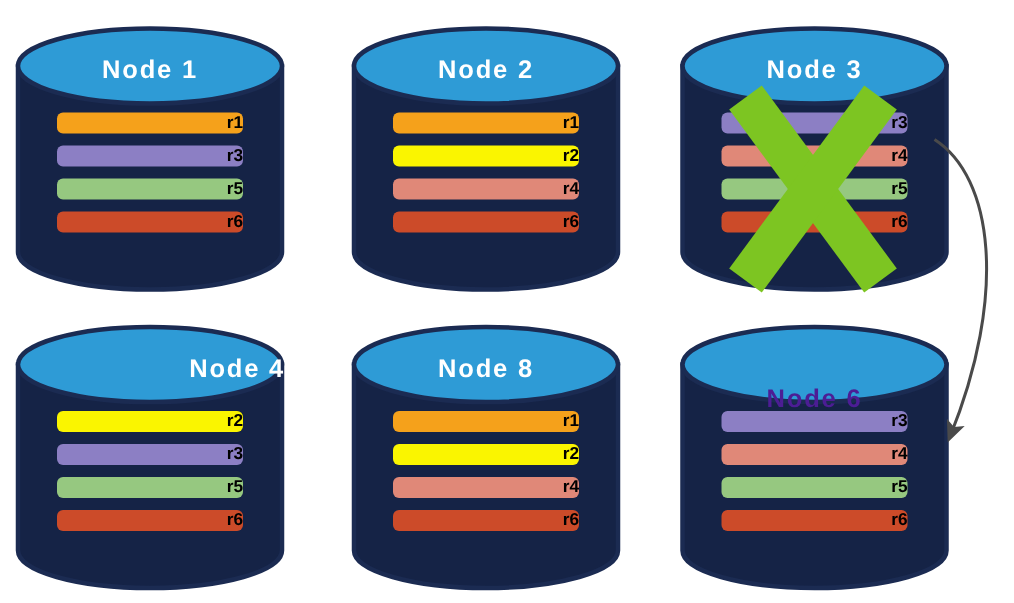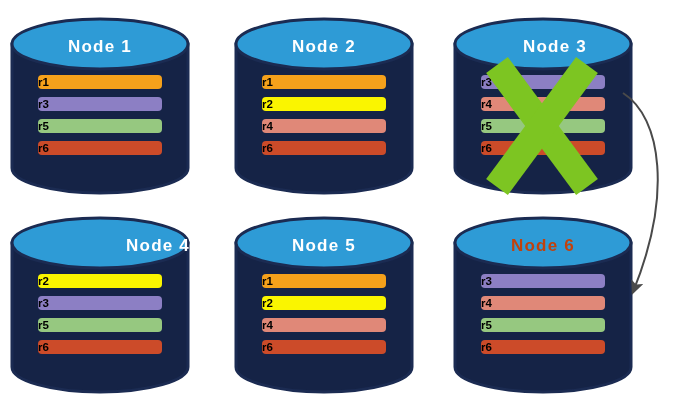--- a/index.html
+++ b/index.html
@@ -49,21 +49,21 @@
     position: absolute;
     left: 28px;
     top: 56px;
     width: 124px;
   }
   .bar {
     position: relative;
     height: 14px;
     margin-bottom: 8px;
     border-radius: 4px;
-    text-align: left;
+    text-align: right;
     font-size: 11.5px;
     font-weight: bold;
     color: #000000;
     line-height: 14px;
     box-sizing: border-box;
   }
   .bar:last-child { margin-bottom: 16px; }
 
   .fail-x {
     position: absolute;
@@ -108,21 +108,21 @@
         <div class="bar" style="background: rgb(250, 245, 0); color: rgb(0, 0, 0);">r2</div>
         <div class="bar" style="background: rgb(224, 136, 120); color: rgb(0, 0, 0);">r4</div>
         <div class="bar" style="background: rgb(204, 75, 41); color: rgb(0, 0, 0);">r6</div>
       </div>
     </div>
     <div class="node" style="left: 453px; top: 8px;">
       <svg width="180" height="176" viewBox="0 0 180 176">
         <path d="M2,25 L2,149 A88,25 0 0 0 178,149 L178,25 Z" fill="#152346" stroke="#1B2B52" stroke-width="3"></path>
         <ellipse cx="90" cy="25" rx="88" ry="25" fill="#2E9BD6" stroke="#1B2B52" stroke-width="3"></ellipse>
       </svg>
-      <div class="node-title" style="color: rgb(255, 255, 255); padding-left: 12px;">Node  3</div>
+      <div class="node-title" style="color: rgb(255, 255, 255);">Node  3</div>
       <div class="bars">
         <div class="bar" style="background: rgb(140, 127, 196); color: rgb(0, 0, 0);">r3</div>
         <div class="bar" style="background: rgb(224, 136, 120); color: rgb(0, 0, 0);">r4</div>
         <div class="bar" style="background: rgb(150, 200, 128); color: rgb(0, 0, 0);">r5</div>
         <div class="bar" style="background: rgb(204, 75, 41); color: rgb(0, 0, 0);">r6</div>
       </div>
       <svg class="fail-x" width="180" height="176" viewBox="0 0 180 176">
         <g stroke="#7DC522" stroke-width="27" stroke-linecap="butt">
           <line x1="44" y1="46" x2="134" y2="168"></line>
           <line x1="134" y1="46" x2="44" y2="168"></line>
@@ -140,34 +140,34 @@
         <div class="bar" style="background: rgb(140, 127, 196); color: rgb(0, 0, 0);">r3</div>
         <div class="bar" style="background: rgb(150, 200, 128); color: rgb(0, 0, 0);">r5</div>
         <div class="bar" style="background: rgb(204, 75, 41); color: rgb(0, 0, 0);">r6</div>
       </div>
     </div>
     <div class="node" style="left: 234px; top: 207px;">
       <svg width="180" height="176" viewBox="0 0 180 176">
         <path d="M2,25 L2,149 A88,25 0 0 0 178,149 L178,25 Z" fill="#152346" stroke="#1B2B52" stroke-width="3"></path>
         <ellipse cx="90" cy="25" rx="88" ry="25" fill="#2E9BD6" stroke="#1B2B52" stroke-width="3"></ellipse>
       </svg>
-      <div class="node-title" style="color: rgb(255, 255, 255);">Node  5</div>
+      <div class="node-title" style="color: rgb(255, 255, 255);">Node  8</div>
       <div class="bars">
         <div class="bar" style="background: rgb(245, 161, 27); color: rgb(0, 0, 0);">r1</div>
         <div class="bar" style="background: rgb(250, 245, 0); color: rgb(0, 0, 0);">r2</div>
         <div class="bar" style="background: rgb(224, 136, 120); color: rgb(0, 0, 0);">r4</div>
         <div class="bar" style="background: rgb(204, 75, 41); color: rgb(0, 0, 0);">r6</div>
       </div>
     </div>
     <div class="node" style="left: 453px; top: 207px;">
       <svg width="180" height="176" viewBox="0 0 180 176">
         <path d="M2,25 L2,149 A88,25 0 0 0 178,149 L178,25 Z" fill="#152346" stroke="#1B2B52" stroke-width="3"></path>
         <ellipse cx="90" cy="25" rx="88" ry="25" fill="#2E9BD6" stroke="#1B2B52" stroke-width="3"></ellipse>
       </svg>
-      <div class="node-title" style="color: #c2410c;">Node  6</div>
+      <div class="node-title" style="color: #4c1d95; margin-top: 20px;">Node  6</div>
       <div class="bars">
         <div class="bar" style="background: rgb(140, 127, 196); color: rgb(0, 0, 0);">r3</div>
         <div class="bar" style="background: rgb(224, 136, 120); color: rgb(0, 0, 0);">r4</div>
         <div class="bar" style="background: rgb(150, 200, 128); color: rgb(0, 0, 0);">r5</div>
         <div class="bar" style="background: rgb(204, 75, 41); color: rgb(0, 0, 0);">r6</div>
       </div>
     </div>
   </div>
 
 <div class="arrow-layer">

